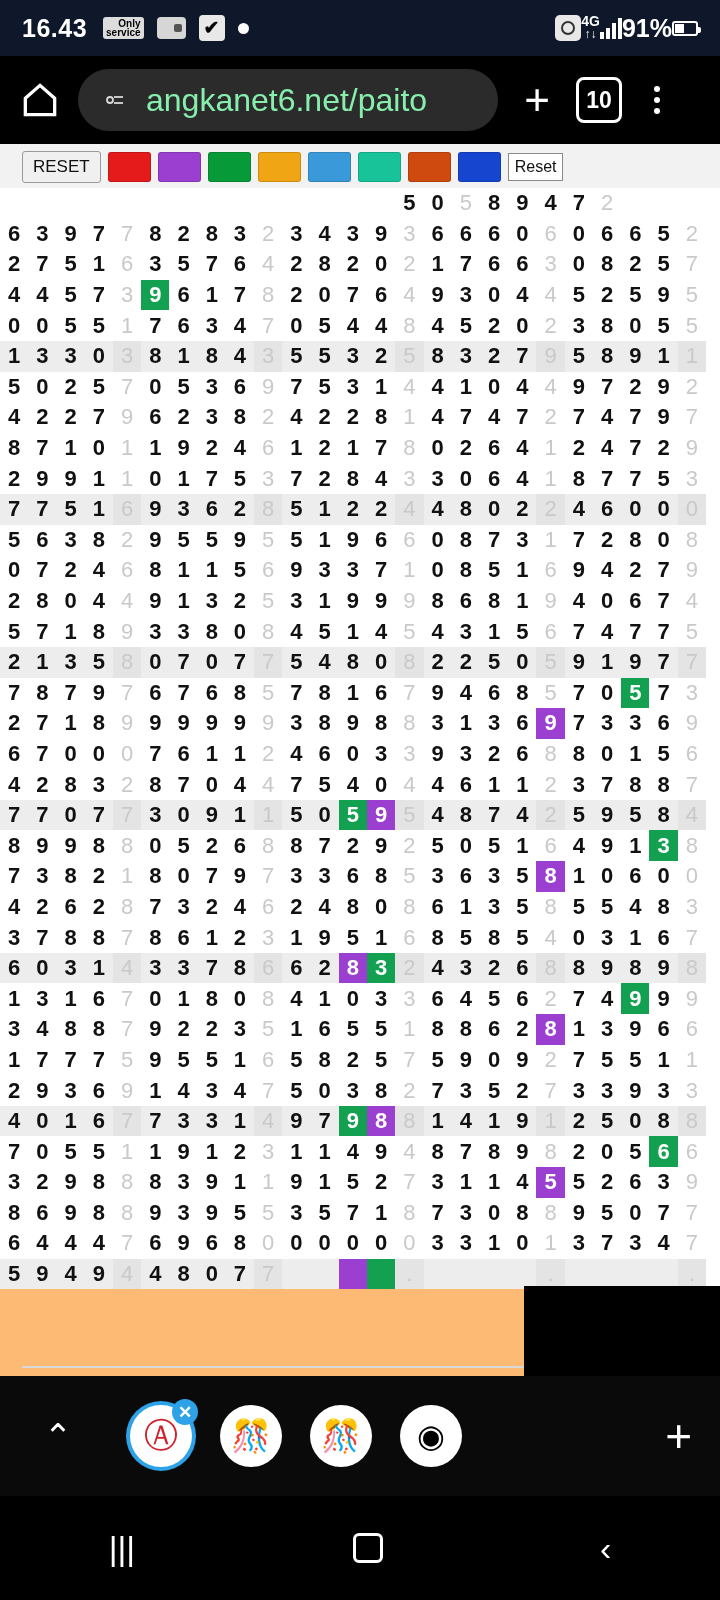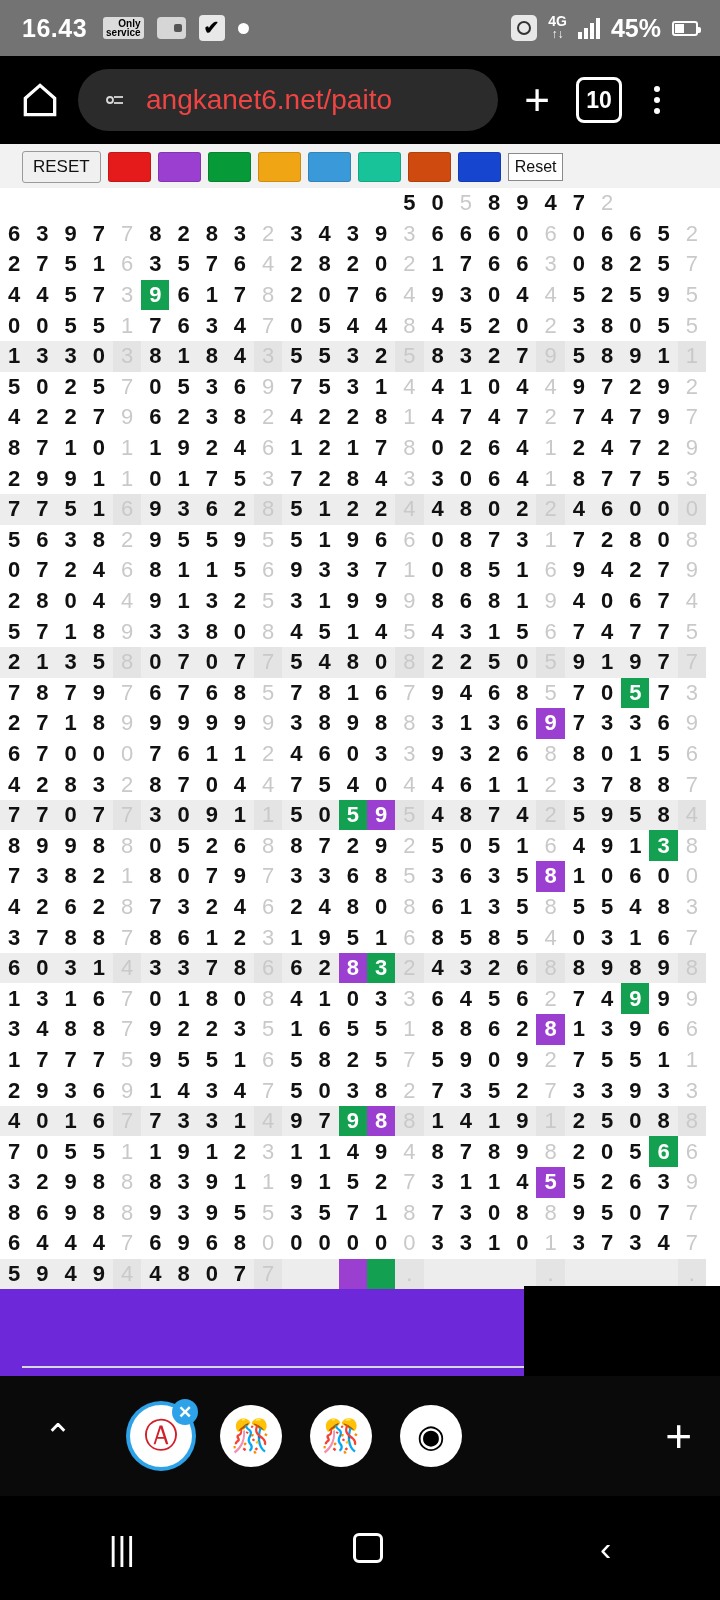--- a/index.html
+++ b/index.html
@@ -5,21 +5,21 @@
   * { box-sizing: border-box; margin: 0; padding: 0; }
   html, body {
     width: 720px; height: 1600px;
     background: #000;
     font-family: "Liberation Sans", sans-serif;
     overflow: hidden;
   }
   
   .statusbar {
     height: 56px;
-    background: #737373;
+    background: #0f172a;
     color: #fff;
     display: flex;
     align-items: center;
     padding: 18px 22px;
     font-size: 25px;
     font-weight: 600;
   }
   .statusbar .clock { letter-spacing: 0.5px; }
   .statusbar .left-icons {
     display: flex; align-items: center; gap: 13px; margin-left: 16px;
@@ -36,21 +36,21 @@
   .sb-wallet:after {
     content:""; position:absolute; right:4px; top:7px; width:8px; height:8px;
     background:#555; border-radius:2px;
   }
   .sb-check {
     width: 26px; height: 26px; background: #e8e8e8; border-radius: 4px;
     color: #000; font-size: 19px; line-height: 26px; text-align: center; font-weight: 700;
   }
   .sb-dot { width: 11px; height: 11px; background: #fff; border-radius: 50%; }
   .statusbar .right {
-    margin-left: auto; display: flex; align-items: center; gap: 11px;
+    margin-left: auto; display: flex; align-items: center; 
   }
   .sb-cam {
     width: 26px; height: 26px; background: #e8e8e8; border-radius: 5px;
     position: relative;
   }
   .sb-cam:after{
     content:""; position:absolute; left:50%; top:50%; transform:translate(-50%,-50%);
     width:10px;height:10px;border:2px solid #333;border-radius:50%;
   }
   .sb-4g { display: flex; flex-direction: column; align-items: center; font-size: 14px; font-weight: 700; line-height: 13px;}
@@ -81,32 +81,32 @@
     padding: 0 18px; gap: 16px;
   }
   .home-icon { width: 44px; height: 44px; position: relative; }
   .home-icon svg { width: 44px; height: 44px; }
   .urlbar {
     flex: 1; height: 62px; background: #2b2b2b; border-radius: 31px;
     display: flex; align-items: center; padding: 0 22px; gap: 16px;
     max-width: 420px;
   }
   .urlbar .perm { width: 30px; height: 24px; }
-  .urltext { color: #ef4444; font-size: 28px; white-space: nowrap; overflow: hidden; }
+  .urltext { color: #86efac; font-size: 32px; white-space: nowrap; overflow: hidden; }
   .plus-tab { color: #fff; font-size: 44px; line-height: 44px; font-weight: 300; width: 46px; text-align:center;}
   .tabcount {
     width: 46px; height: 46px; border: 3px solid #fff; border-radius: 8px;
     color: #fff; font-size: 23px; font-weight: 600; display: flex;
     align-items: center; justify-content: center;
   }
   .kebab { width: 38px; display:flex; flex-direction:column; align-items:center; gap:5px;}
   .kebab i { width:6px;height:6px;border-radius:50%;background:#fff;display:block;}
   
   .page {
-    background: #6d28d9; height: 1232px; overflow: hidden; position: relative;
+    background: #fdba74; height: 1232px; overflow: hidden; position: relative;
   }
   .toolbar-row {
     display: flex; align-items: center; gap: 7px; padding: 8px 10px 6px 22px;
     background: #f2f2f2; height: 44px; position: relative;
   }
   .reset-btn {
     border: 1px solid #9a9a9a; background: #f0f0f0; font-size: 17px;
     padding: 5px 10px; border-radius: 3px; color: #111;
   }
   .swatch { width: 43px; height: 30px; border-radius: 3px; border: 1px solid rgba(0,0,0,.15);}
@@ -187,21 +187,21 @@
     <div class="sb-4g">
       <span>4G</span>
       <span class="arrows">↑↓</span>
     </div>
     <div class="sb-bars">
         <i></i>
         <i></i>
         <i></i>
         <i></i>
       </div>
-    <div>45%</div>
+    <div>91%</div>
     <div class="sb-batt"></div>
   </div>
 </div>
 
 <div class="chrome">
   <div class="home-icon">
     <svg viewBox="0 0 24 24" fill="none" stroke="#fff" stroke-width="1.8">
       <path d="M4 11 L12 4 L20 11 V20 H4 Z"></path>
     </svg>
   </div>

